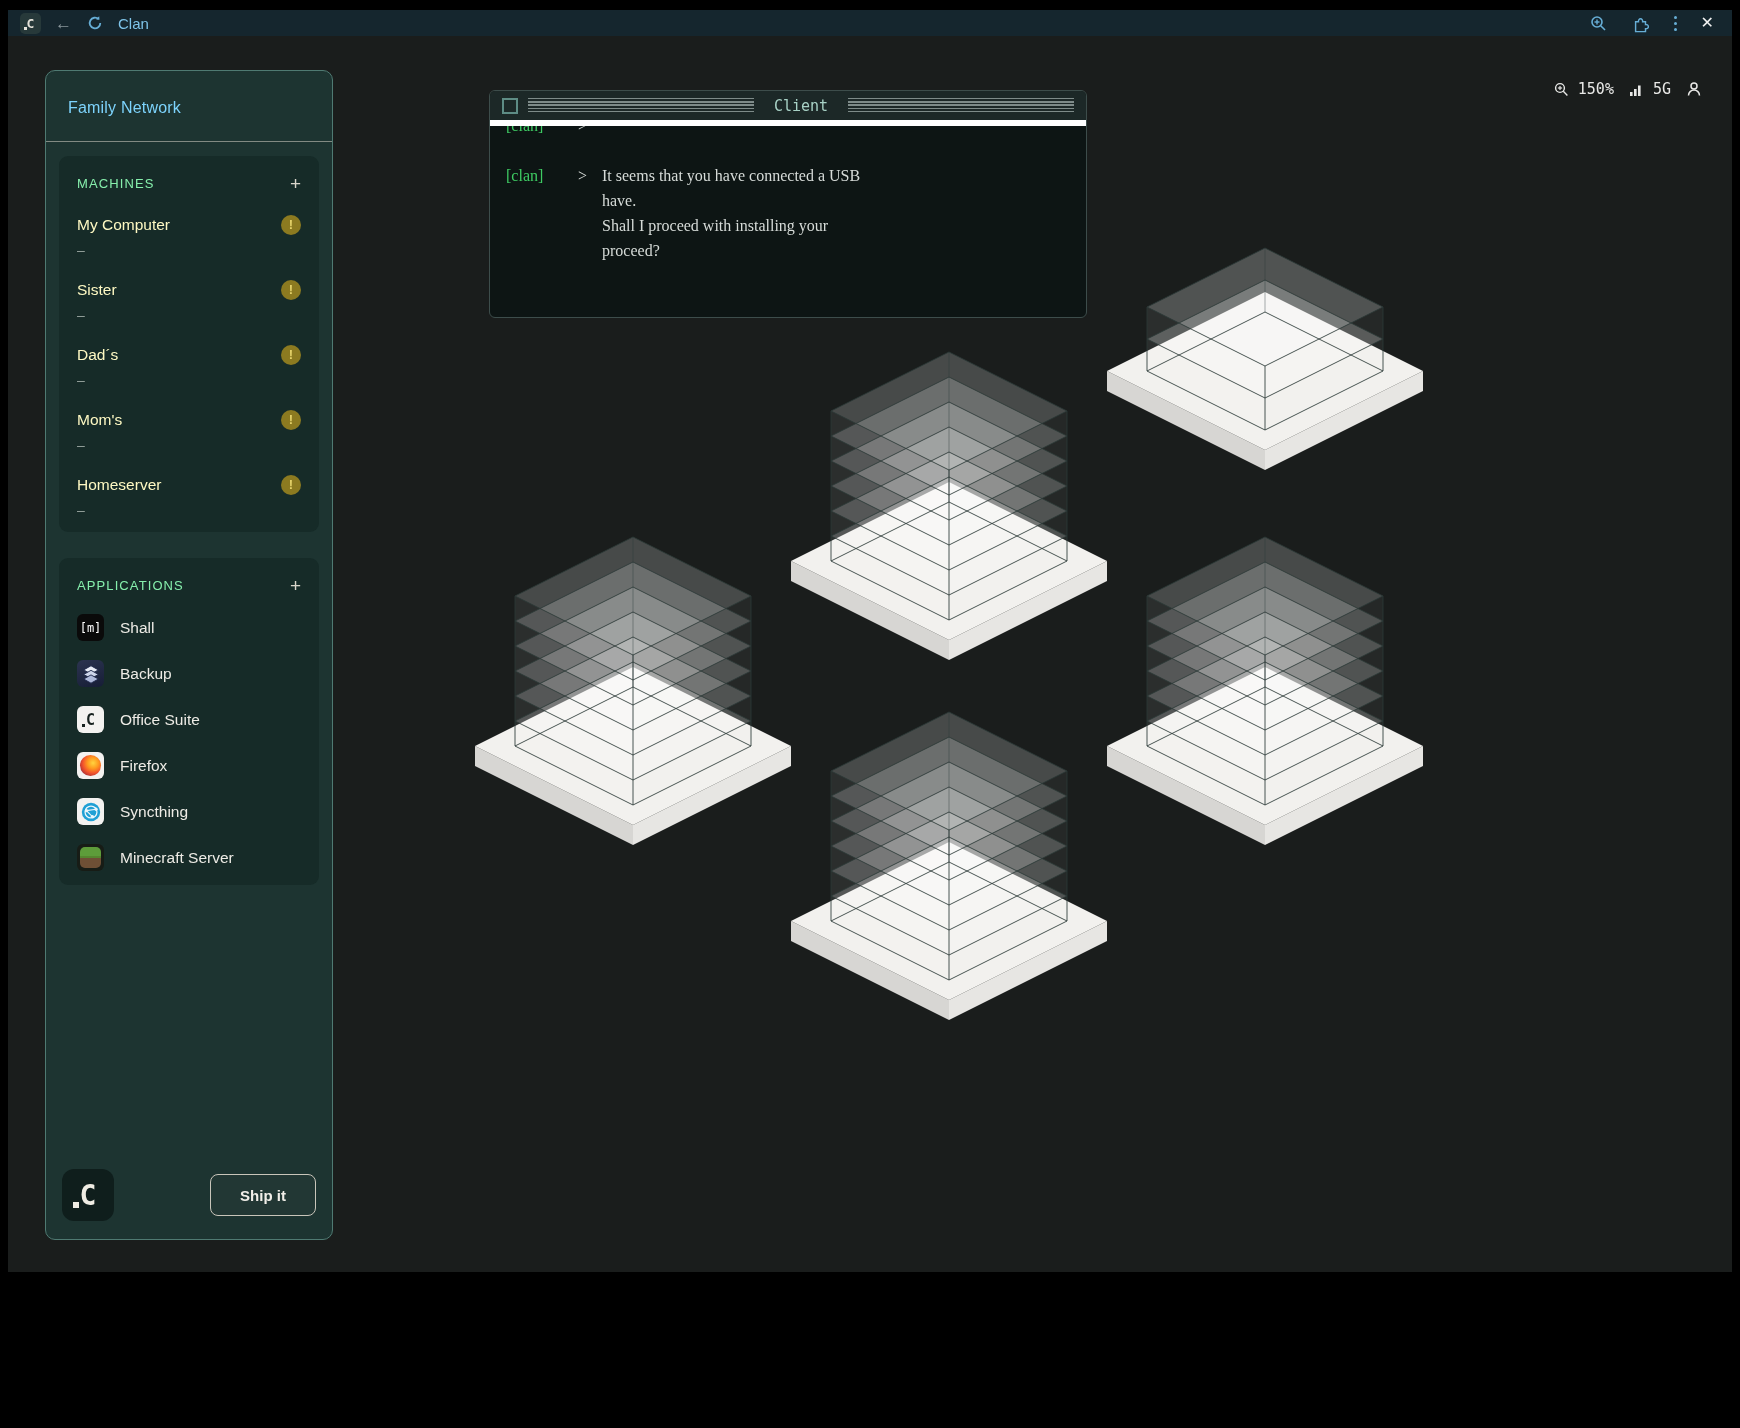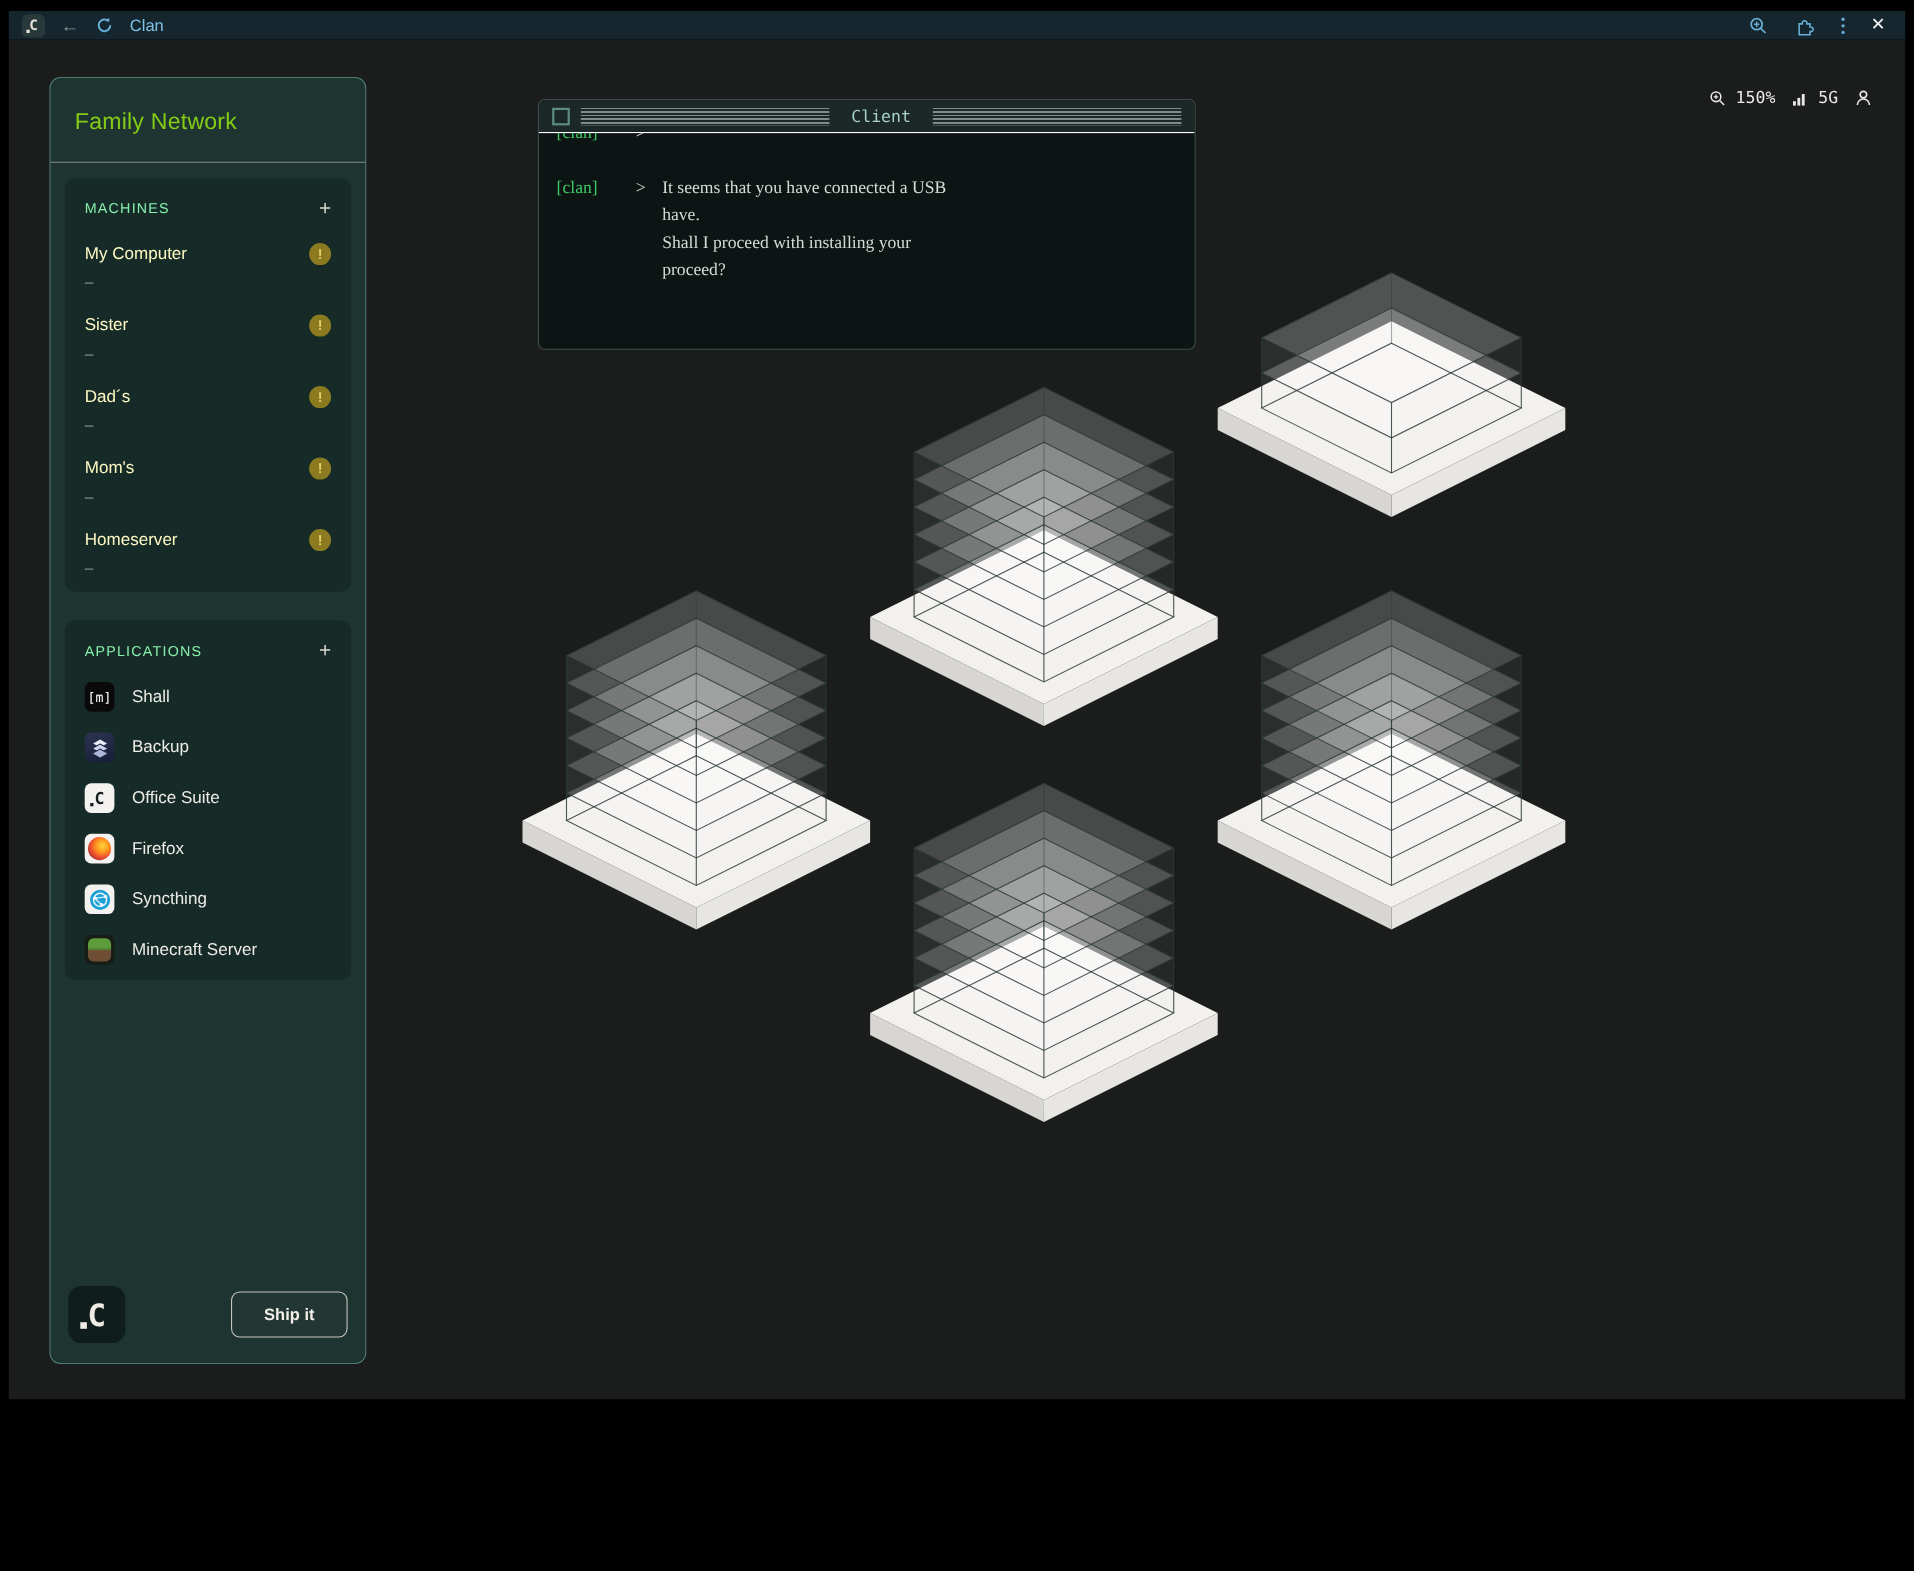--- a/index.html
+++ b/index.html
@@ -22,21 +22,21 @@
   
   .content{position:absolute;left:8px;top:36px;width:1724px;height:1236px;background:#1a1d1c;overflow:hidden;}
   .iso{position:absolute;left:0;top:0;pointer-events:none;}
   
   .hud{position:absolute;top:44px;right:30px;display:flex;align-items:center;gap:9px;
        color:#e8e8e6;font-family:"DejaVu Sans Mono",monospace;font-size:15px;}
   .hud svg{display:block;}
   
   .sidebar{position:absolute;left:37px;top:34px;width:288px;height:1170px;background:#1d3431;
            border:1px solid #4f7a72;border-radius:10px;box-sizing:border-box;display:flex;flex-direction:column;}
-  .sb-title{padding:28px 30px 24px 22px;color:#84cc16;font-size:21px;letter-spacing:.2px;}
+  .sb-title{padding:28px 30px 24px 22px;color:#7dd3fc;font-size:16px;letter-spacing:.2px;}
   .sb-divider{border-top:1px solid rgba(214,210,198,.55);}
   .panel{margin:14px 13px 0 13px;background:#162b28;border-radius:9px;padding:18px 18px 14px 18px;}
   .panel-head{display:flex;align-items:center;justify-content:space-between;}
   .panel-head .ph-label{color:#86efac;font-size:13px;letter-spacing:1.1px;}
   .plus-btn{color:#d8d5ca;font-size:19px;line-height:1;cursor:default;}
   .m-item{margin-top:22px;}
   .m-row{display:flex;align-items:center;justify-content:space-between;}
   .m-name{color:#fef9c3;font-size:15.5px;}
   .warn{width:20px;height:20px;border-radius:50%;background:#8c7a20;color:#e4d169;
         font-weight:bold;font-size:13px;line-height:20px;text-align:center;}
@@ -56,21 +56,21 @@
   .sb-spacer{flex:1;}
   .sb-footer{display:flex;align-items:center;justify-content:space-between;padding:0 16px 18px 16px;}
   .clan-logo{width:52px;height:52px;border-radius:12px;background:#0f1e1c;display:flex;align-items:center;justify-content:center;position:relative;
              font-family:"DejaVu Sans Mono",monospace;font-weight:bold;font-size:28px;color:#efece3;}
   .clan-logo .dot{position:absolute;left:11px;bottom:13px;width:6px;height:6px;background:#efece3;}
   .ship-btn{min-width:72px;height:40px;padding:0 16px;border:1px solid #c9c5ba;border-radius:8px;background:#223734;
             color:#f2efe9;font-size:15px;font-weight:bold;display:flex;align-items:center;justify-content:center;}
   
   .terminal{position:absolute;left:481px;top:54px;width:598px;height:228px;background:#0d1514;
             border:1px solid #3d4d4b;border-radius:6px;box-sizing:border-box;overflow:hidden;}
-  .t-bar{height:29px;background:#1c2827;border-bottom:1px solid #ffffff;display:flex;align-items:center;padding:0 12px;gap:10px;}
+  .t-bar{height:29px;background:#1c2827;border-bottom:6px solid #ffffff;display:flex;align-items:center;padding:0 12px;gap:10px;}
   .t-box{width:16px;height:16px;border:2px solid #5e8c85;box-sizing:border-box;flex:none;}
   .t-lines{flex:1;height:16px;background:repeating-linear-gradient(to bottom,#7e8b89 0 1.5px,transparent 1.5px 3.2px);}
   .t-title{color:#a8d2c6;font-family:"DejaVu Sans Mono",monospace;font-size:15px;padding:0 10px;}
   .t-body{padding:0 16px;overflow:hidden;height:198px;font-family:Liberation Serif, serif;font-size:16px;line-height:25px;}
   .msg{display:flex;margin-top:0;margin-bottom:25px;}
   .msg.clip{margin-top:-13px;}
   .prefix{color:#3ecb63;width:58px;flex:none;}
   .gt{color:#d6dbd8;width:10px;flex:none;margin:0 14px;}
   .mtext{color:#d6dbd8;}
   .mtext div{min-height:25px;white-space:pre;}

